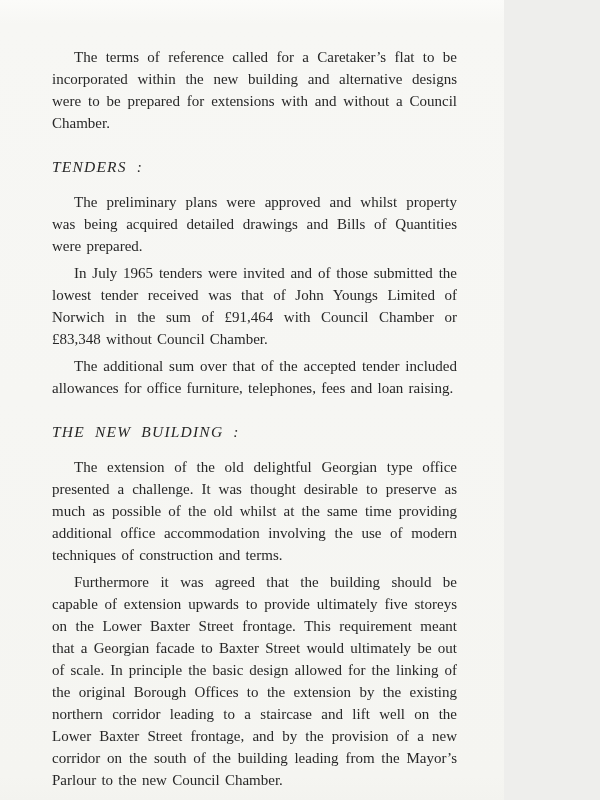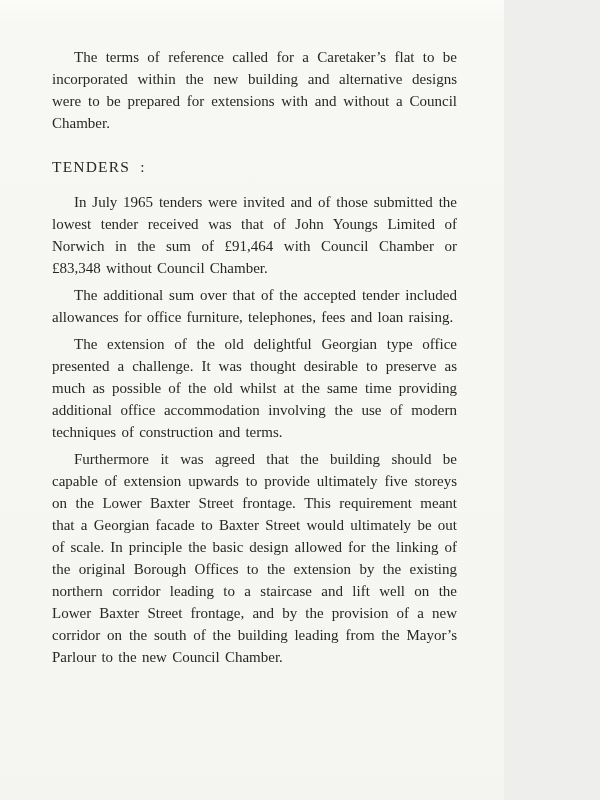--- a/index.html
+++ b/index.html
@@ -35,34 +35,37 @@
     word-spacing: 1.5px;
     margin: 0 0 5px 0;
   }
   .heading {
     font-size: 15.5px;
     font-weight: normal;
     line-height: 22px;
     letter-spacing: 1.2px;
     word-spacing: 5px;
     margin: 22px 0 13px 0;
+    font-style: italic;
   }
 </style>
 </head>
 <body>
 
 <main class="page">
   <p class="para">The terms of reference called for a Caretaker’s flat to be incorporated within the new building and alternative designs were to be prepared for extensions with and without a Council Chamber.</p>
 
   <h2 class="heading">TENDERS :</h2>
 
+  <p class="para">The preliminary plans were approved and whilst property was being acquired detailed drawings and Bills of Quantities were prepared.</p>
 
   <p class="para">In July 1965 tenders were invited and of those submitted the lowest tender received was that of John Youngs Limited of Norwich in the sum of £91,464 with Council Chamber or £83,348 without Council Chamber.</p>
 
 
   <p class="para">The additional sum over that of the accepted tender included allowances for office furniture, telephones, fees and loan raising.</p>
 
 
+  <h2 class="heading">THE NEW BUILDING :</h2>
 
   <p class="para">The extension of the old delightful Georgian type office presented a challenge. It was thought desirable to preserve as much as possible of the old whilst at the same time providing additional office accommodation involving the use of modern techniques of construction and terms.</p>
 
   <p class="para">Furthermore it was agreed that the building should be capable of extension upwards to provide ultimately five storeys on the Lower Baxter Street frontage. This requirement meant that a Georgian facade to Baxter Street would ultimately be out of scale.  In principle the basic design allowed for the linking of the original Borough Offices to the extension by the existing northern corridor leading to a staircase and lift well on the Lower Baxter Street frontage, and by the provision of a new corridor on the south of the building leading from the Mayor’s Parlour to the new Council Chamber.</p>
 </main>
 
 </body></html>

